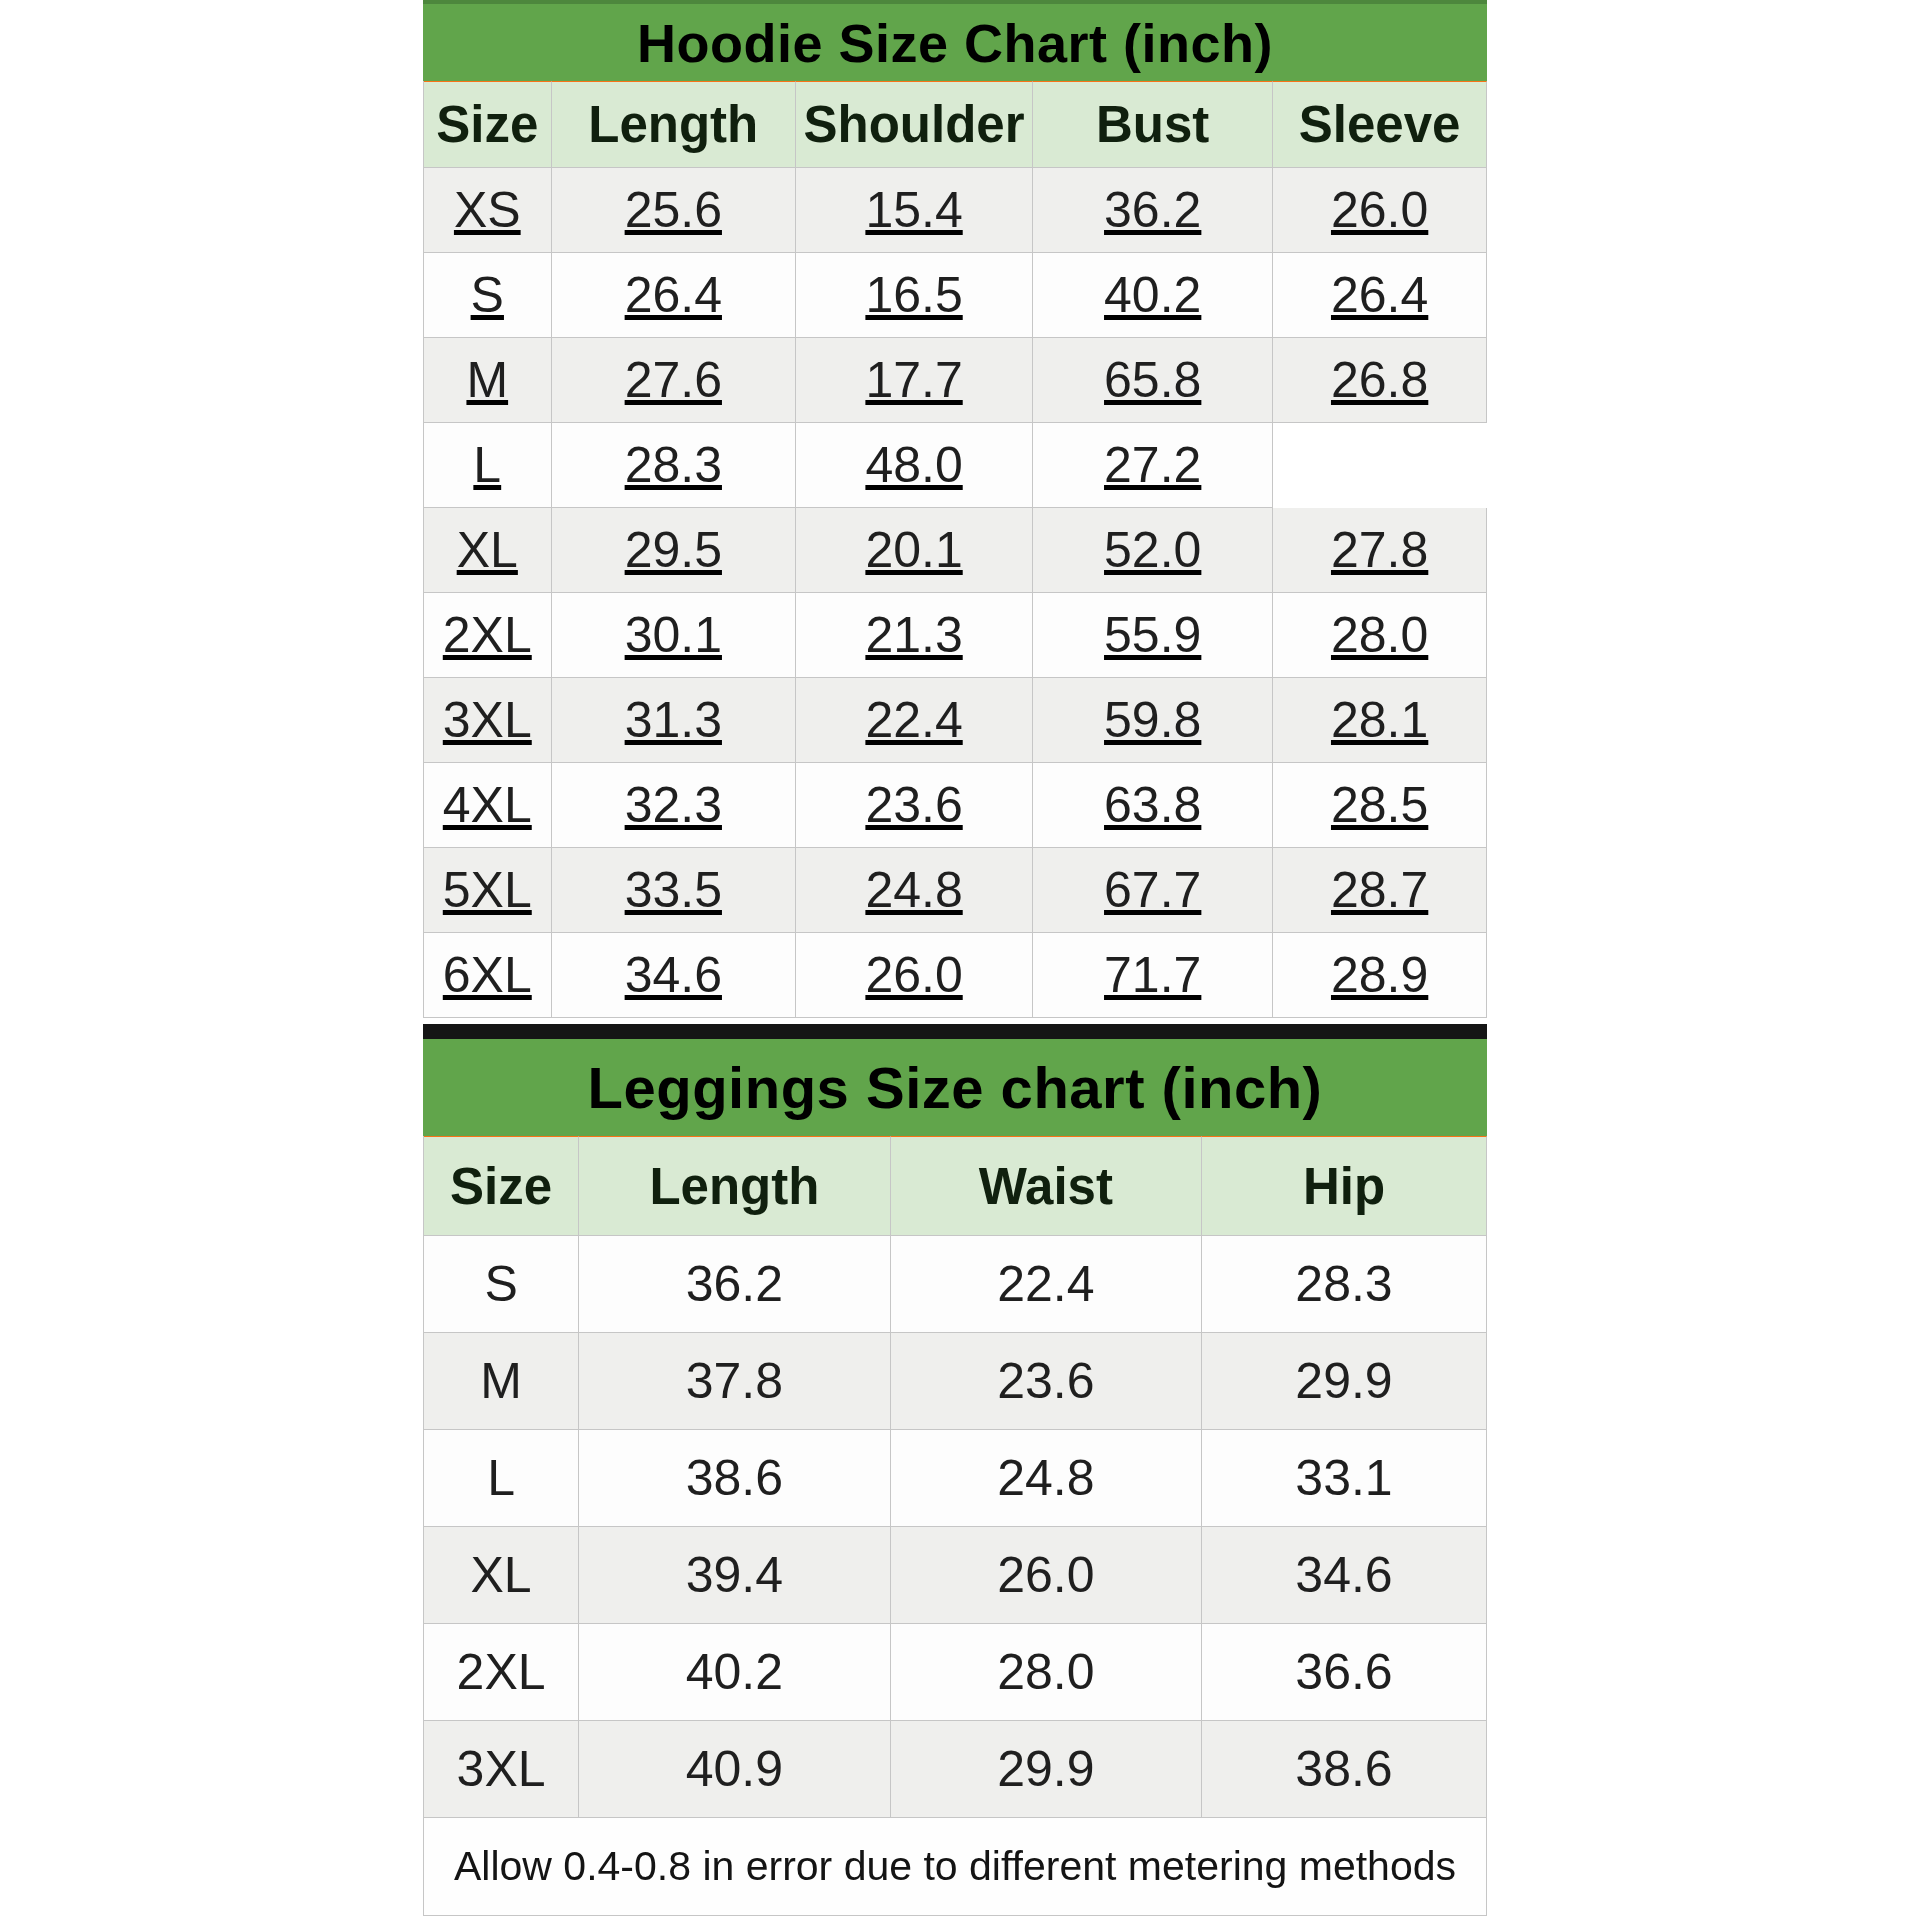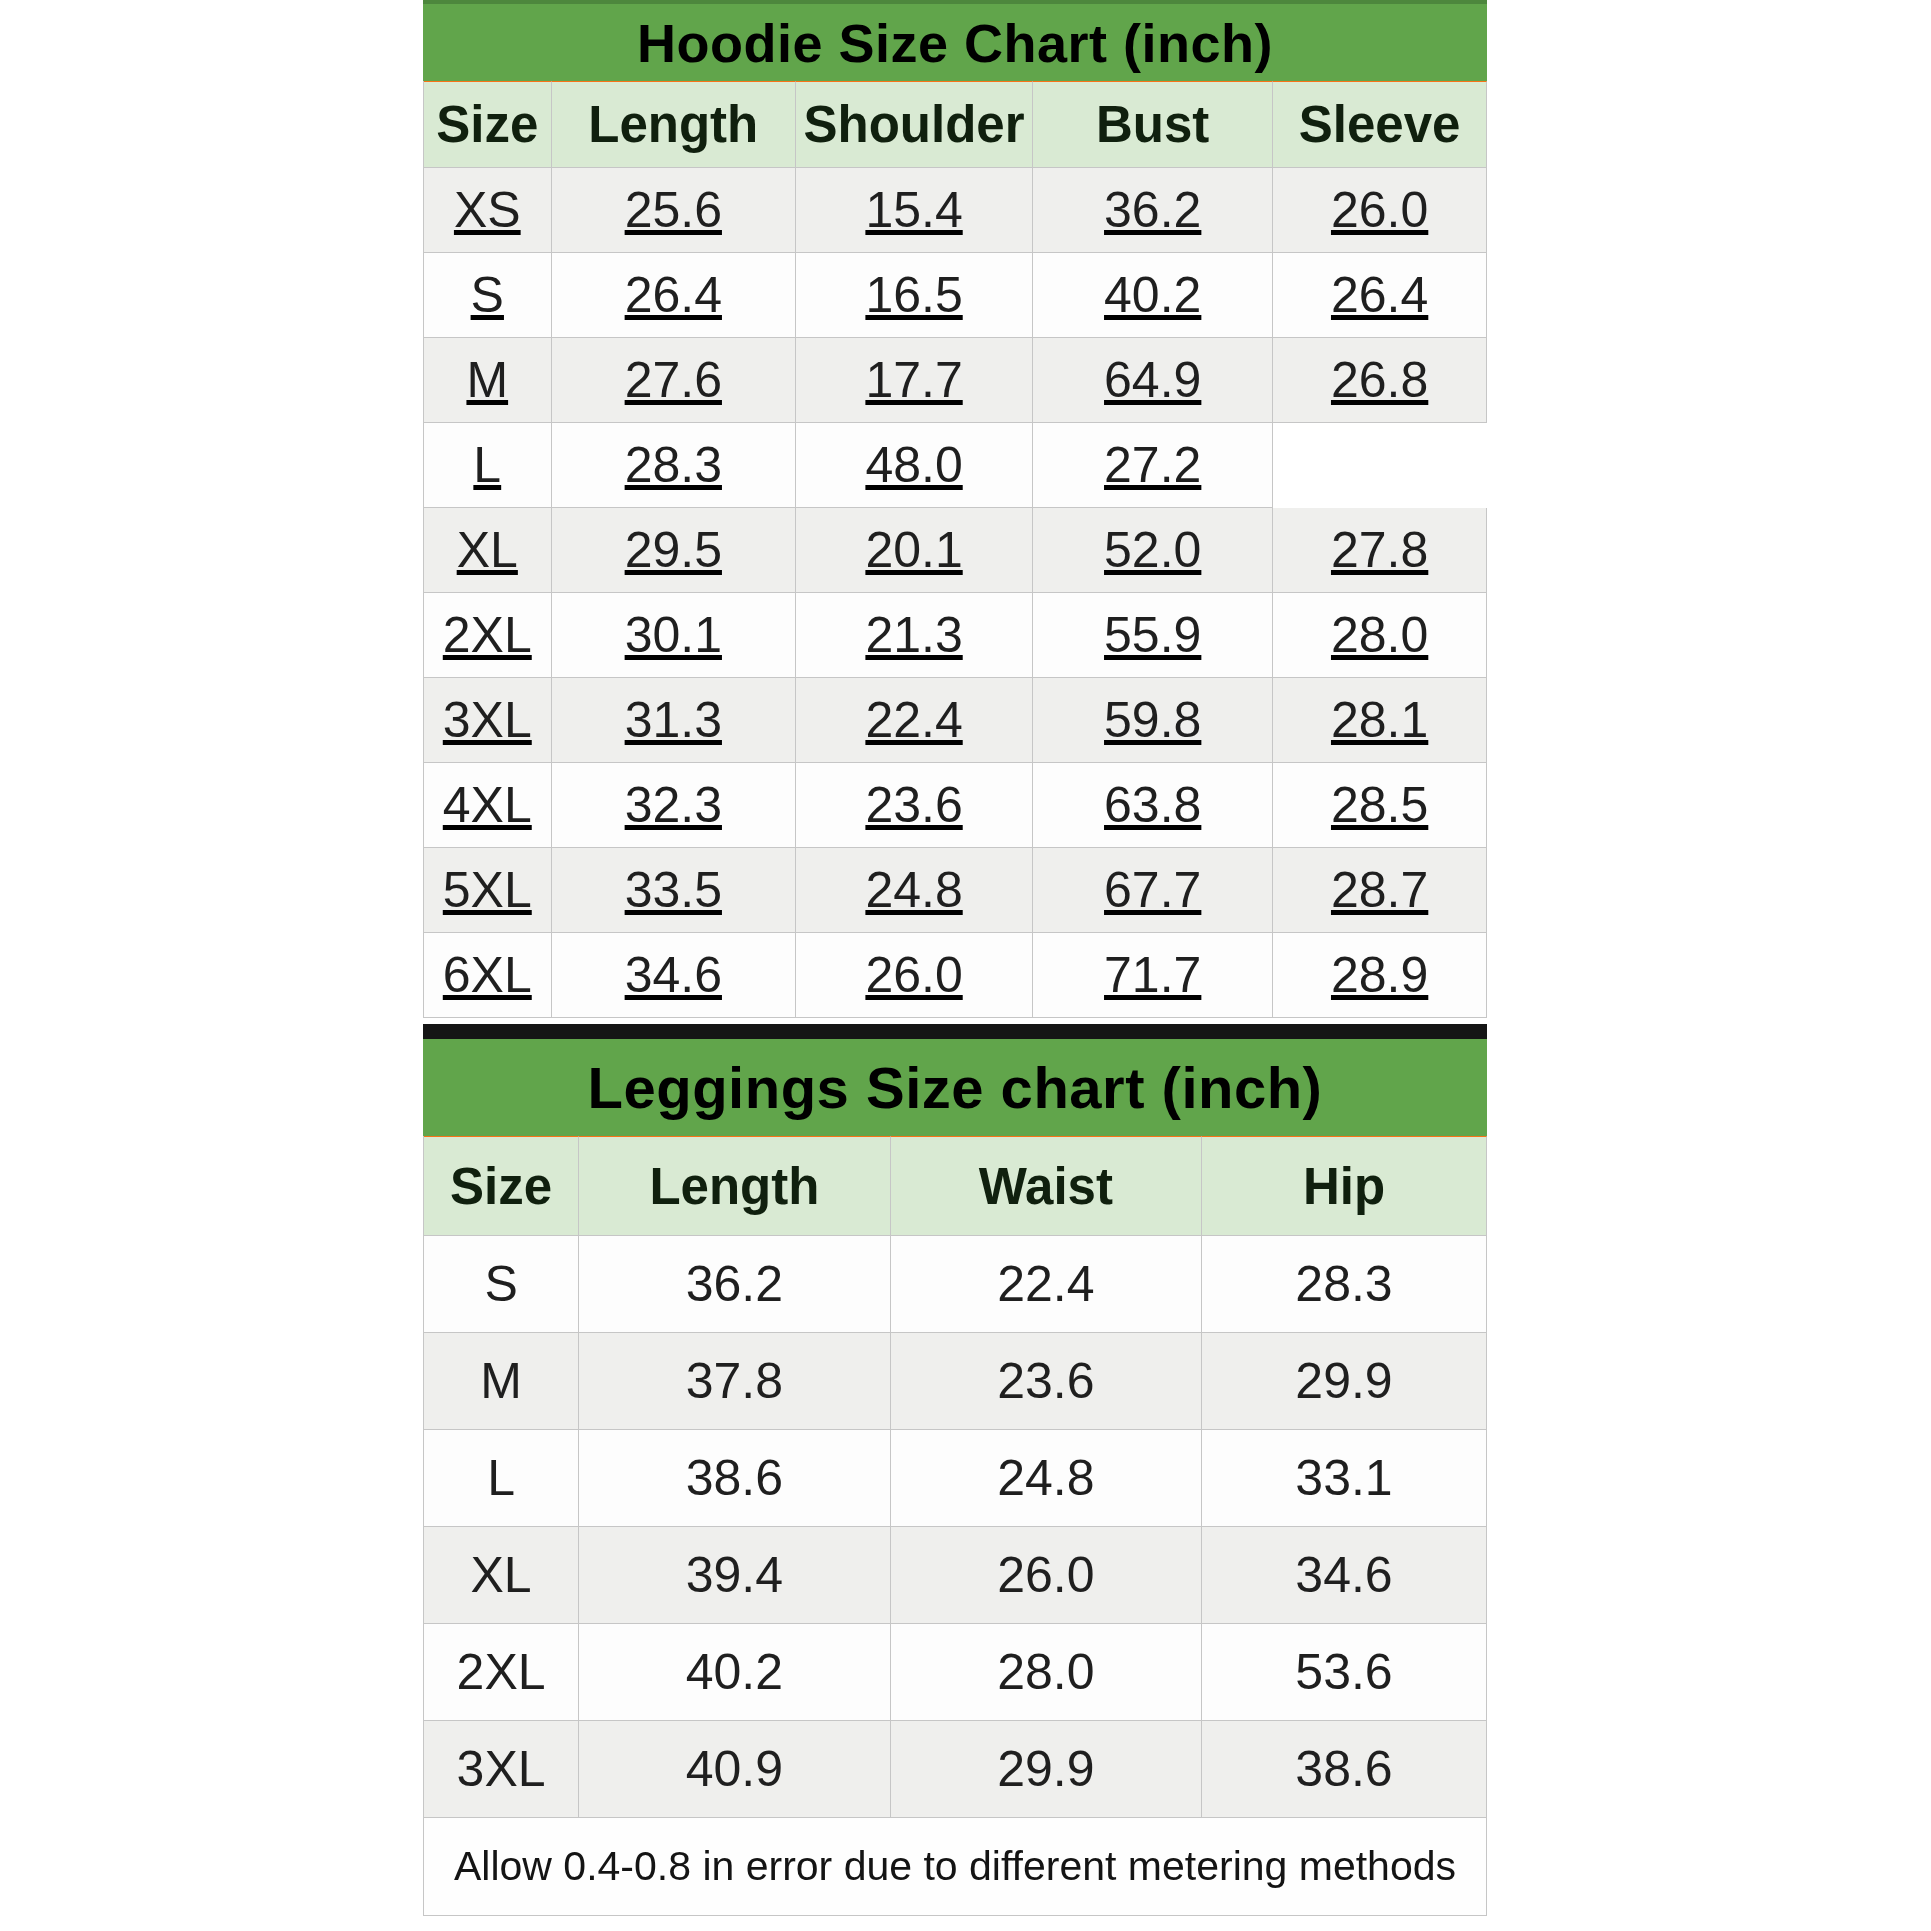--- a/index.html
+++ b/index.html
@@ -110,21 +110,21 @@
             <div class="cell">S</div>
             <div class="cell">26.4</div>
             <div class="cell">16.5</div>
             <div class="cell">40.2</div>
             <div class="cell">26.4</div>
           </div>
           <div class="row cols5 gray">
             <div class="cell">M</div>
             <div class="cell">27.6</div>
             <div class="cell">17.7</div>
-            <div class="cell">64.9</div>
+            <div class="cell">65.8</div>
             <div class="cell">26.8</div>
           </div>
           <div class="row cols5">
             <div class="cell">L</div>
             <div class="cell">28.3</div>
             <div class="cell">48.0</div>
             <div class="cell">27.2</div>
           </div>
           <div class="row cols5 gray">
             <div class="cell">XL</div>
@@ -203,21 +203,21 @@
           <div class="row cols4 gray">
             <div class="cell">XL</div>
             <div class="cell">39.4</div>
             <div class="cell">26.0</div>
             <div class="cell">34.6</div>
           </div>
           <div class="row cols4">
             <div class="cell">2XL</div>
             <div class="cell">40.2</div>
             <div class="cell">28.0</div>
-            <div class="cell">53.6</div>
+            <div class="cell">36.6</div>
           </div>
           <div class="row cols4 gray">
             <div class="cell">3XL</div>
             <div class="cell">40.9</div>
             <div class="cell">29.9</div>
             <div class="cell">38.6</div>
           </div>
         </div>
     </section>
 

